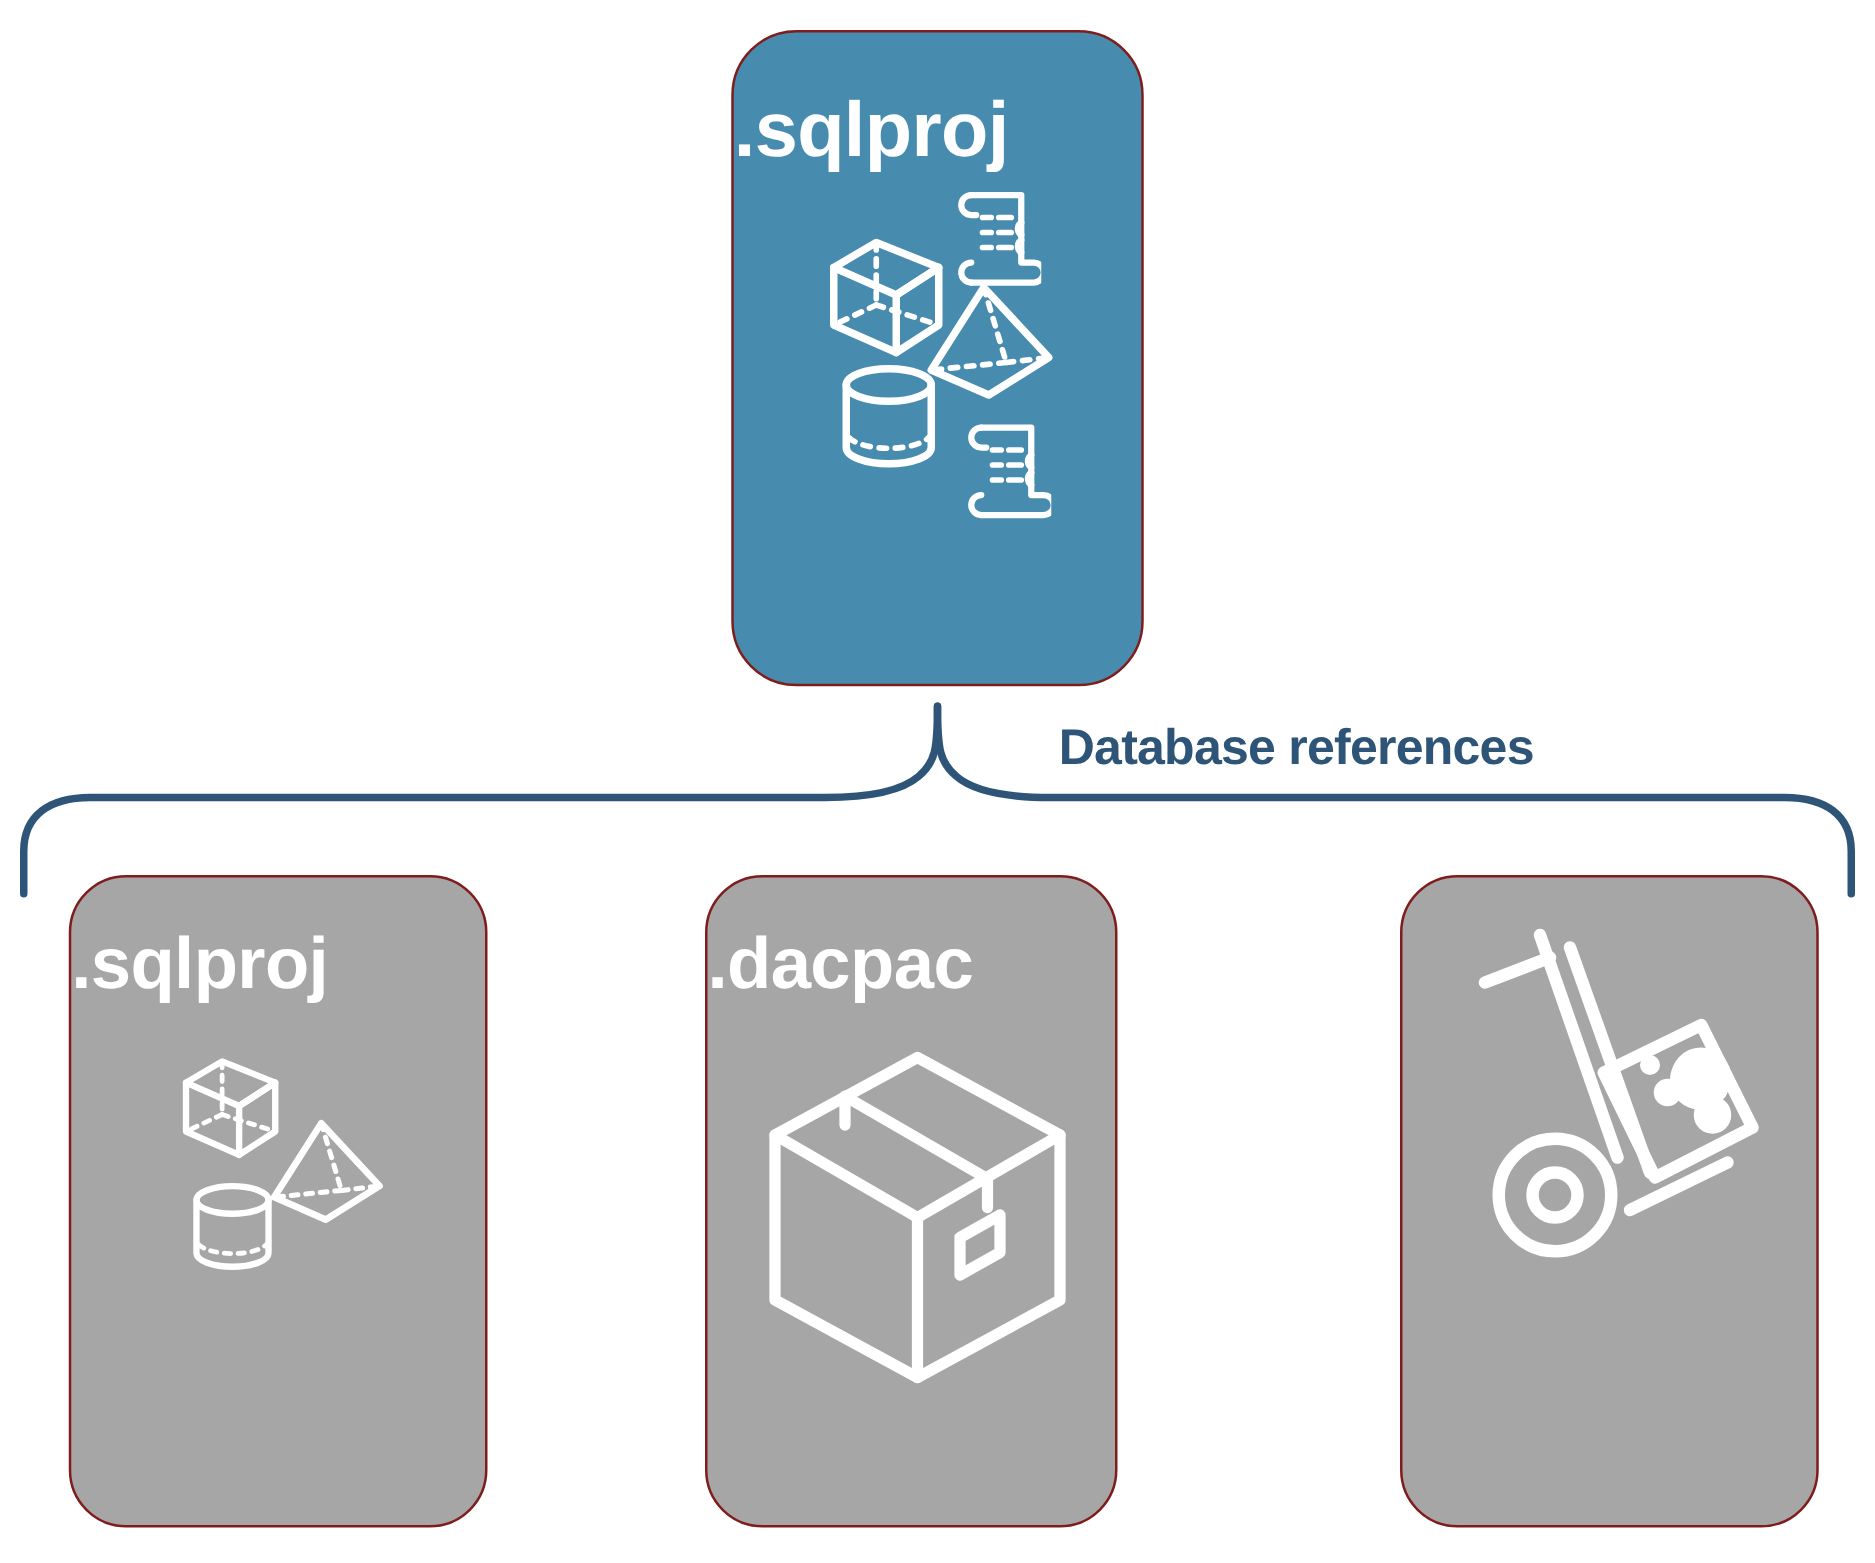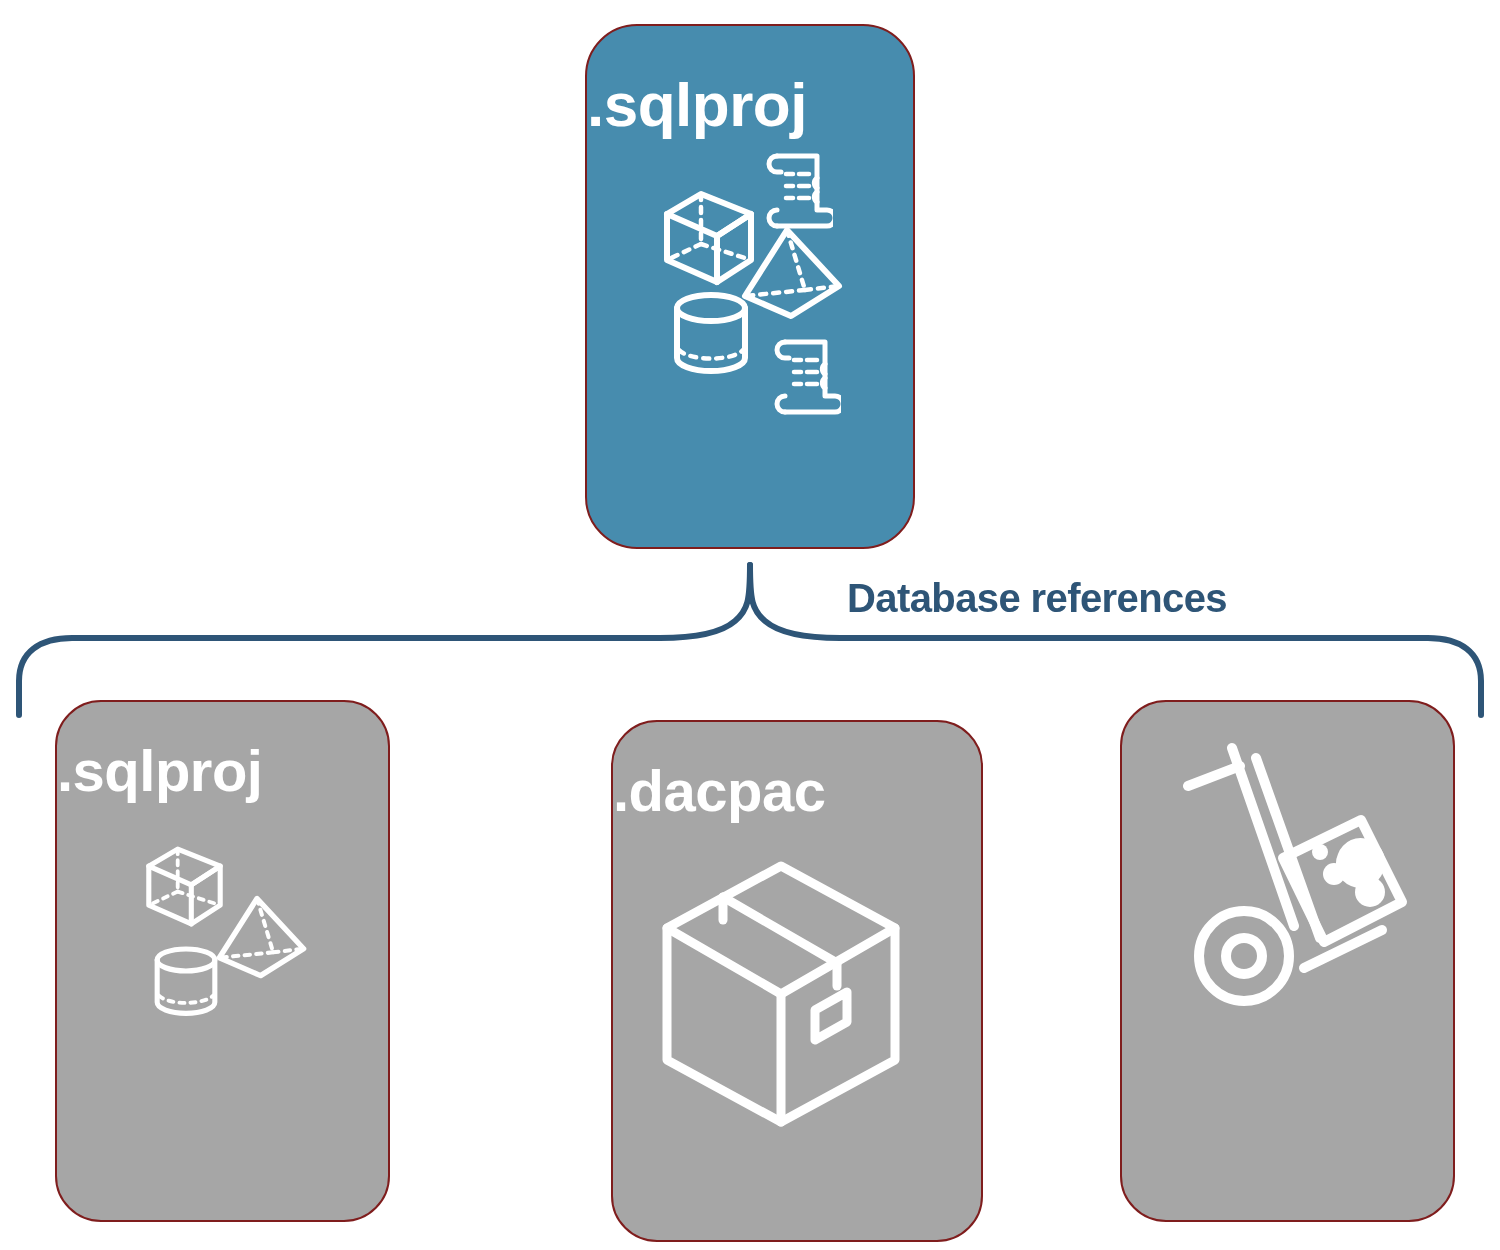--- a/index.html
+++ b/index.html
@@ -38,21 +38,21 @@
     width: 330px;
     height: 525px;
     border-radius: 52px;
   }
   .card.secondary {
     background: #a6a6a6;
     top: 700px;
     height: 522px;
   }
   .card.sqlproj-ref  { left: 55px;   width: 335px; }
-  .card.dacpac-ref   { left: 611px;  width: 372px; margin-top: 20px; }
+  .card.dacpac-ref   { left: 564px;  width: 330px; }
   .card.nupkg-ref    { left: 1120px; width: 335px; }
 
   .card-title {
     color: #ffffff;
     font-weight: bold;
     letter-spacing: -0.5px;
     line-height: 1;
     white-space: nowrap;
   }
   .card.primary .card-title {

